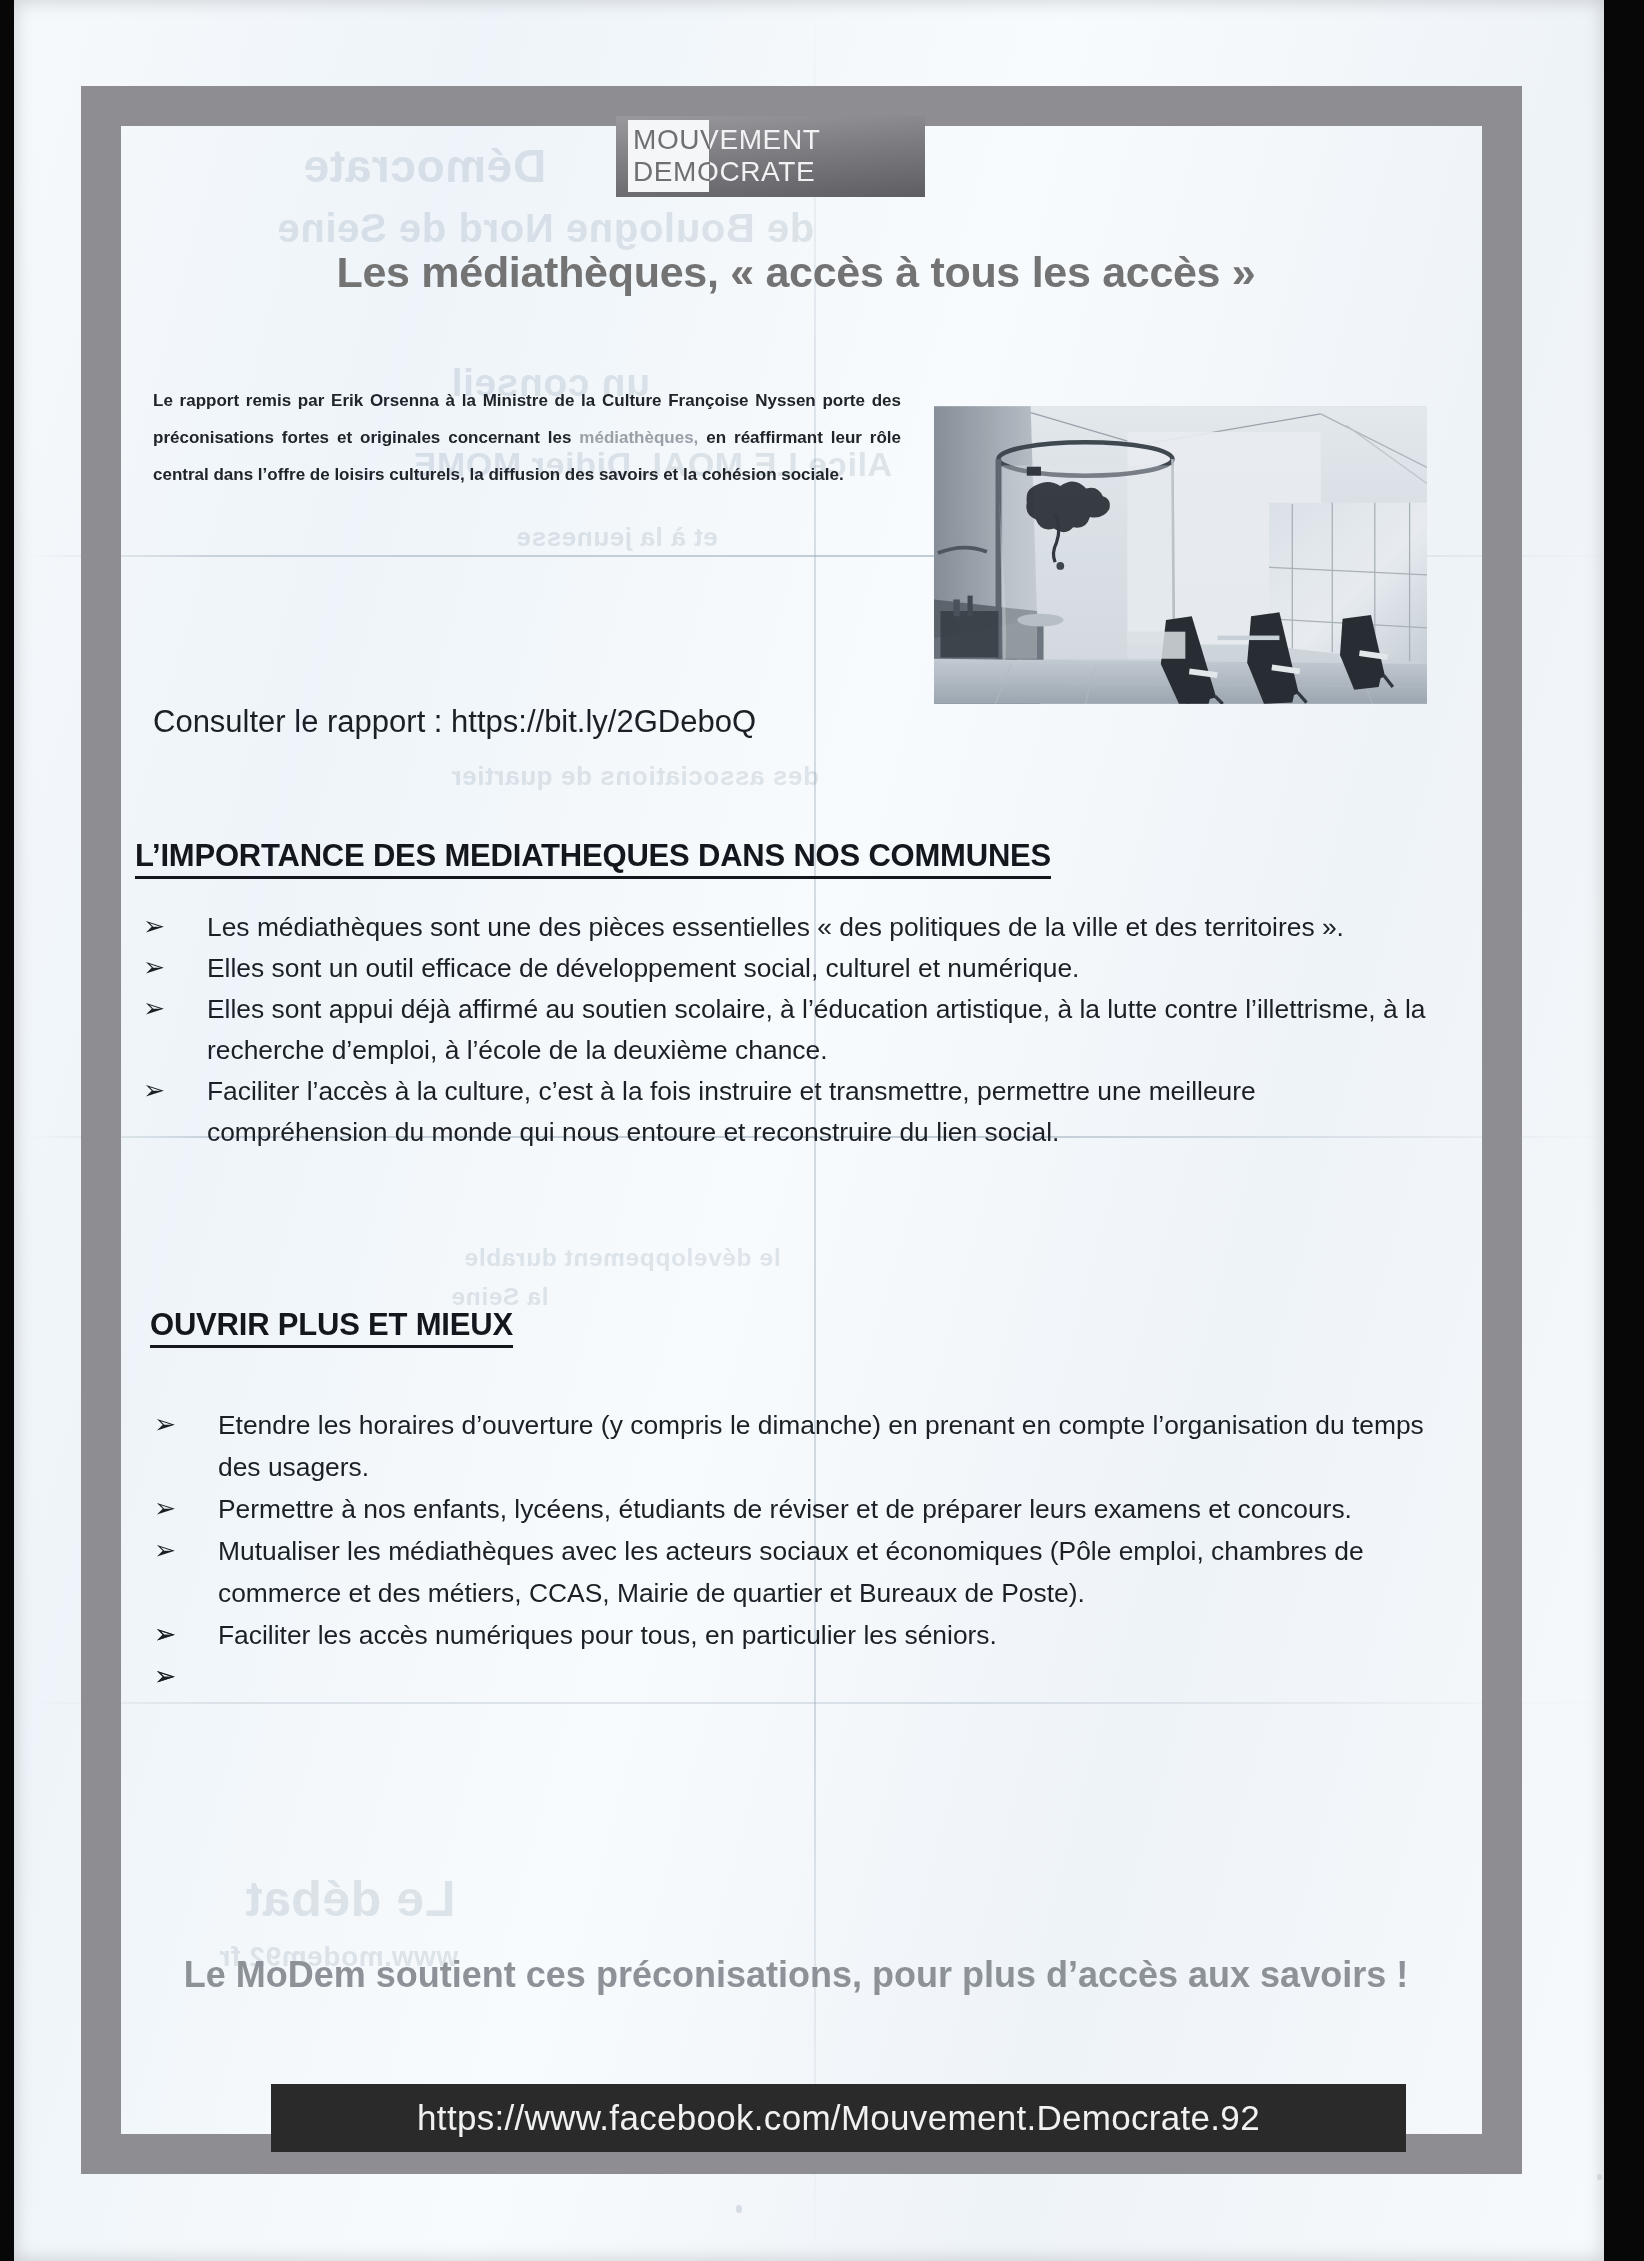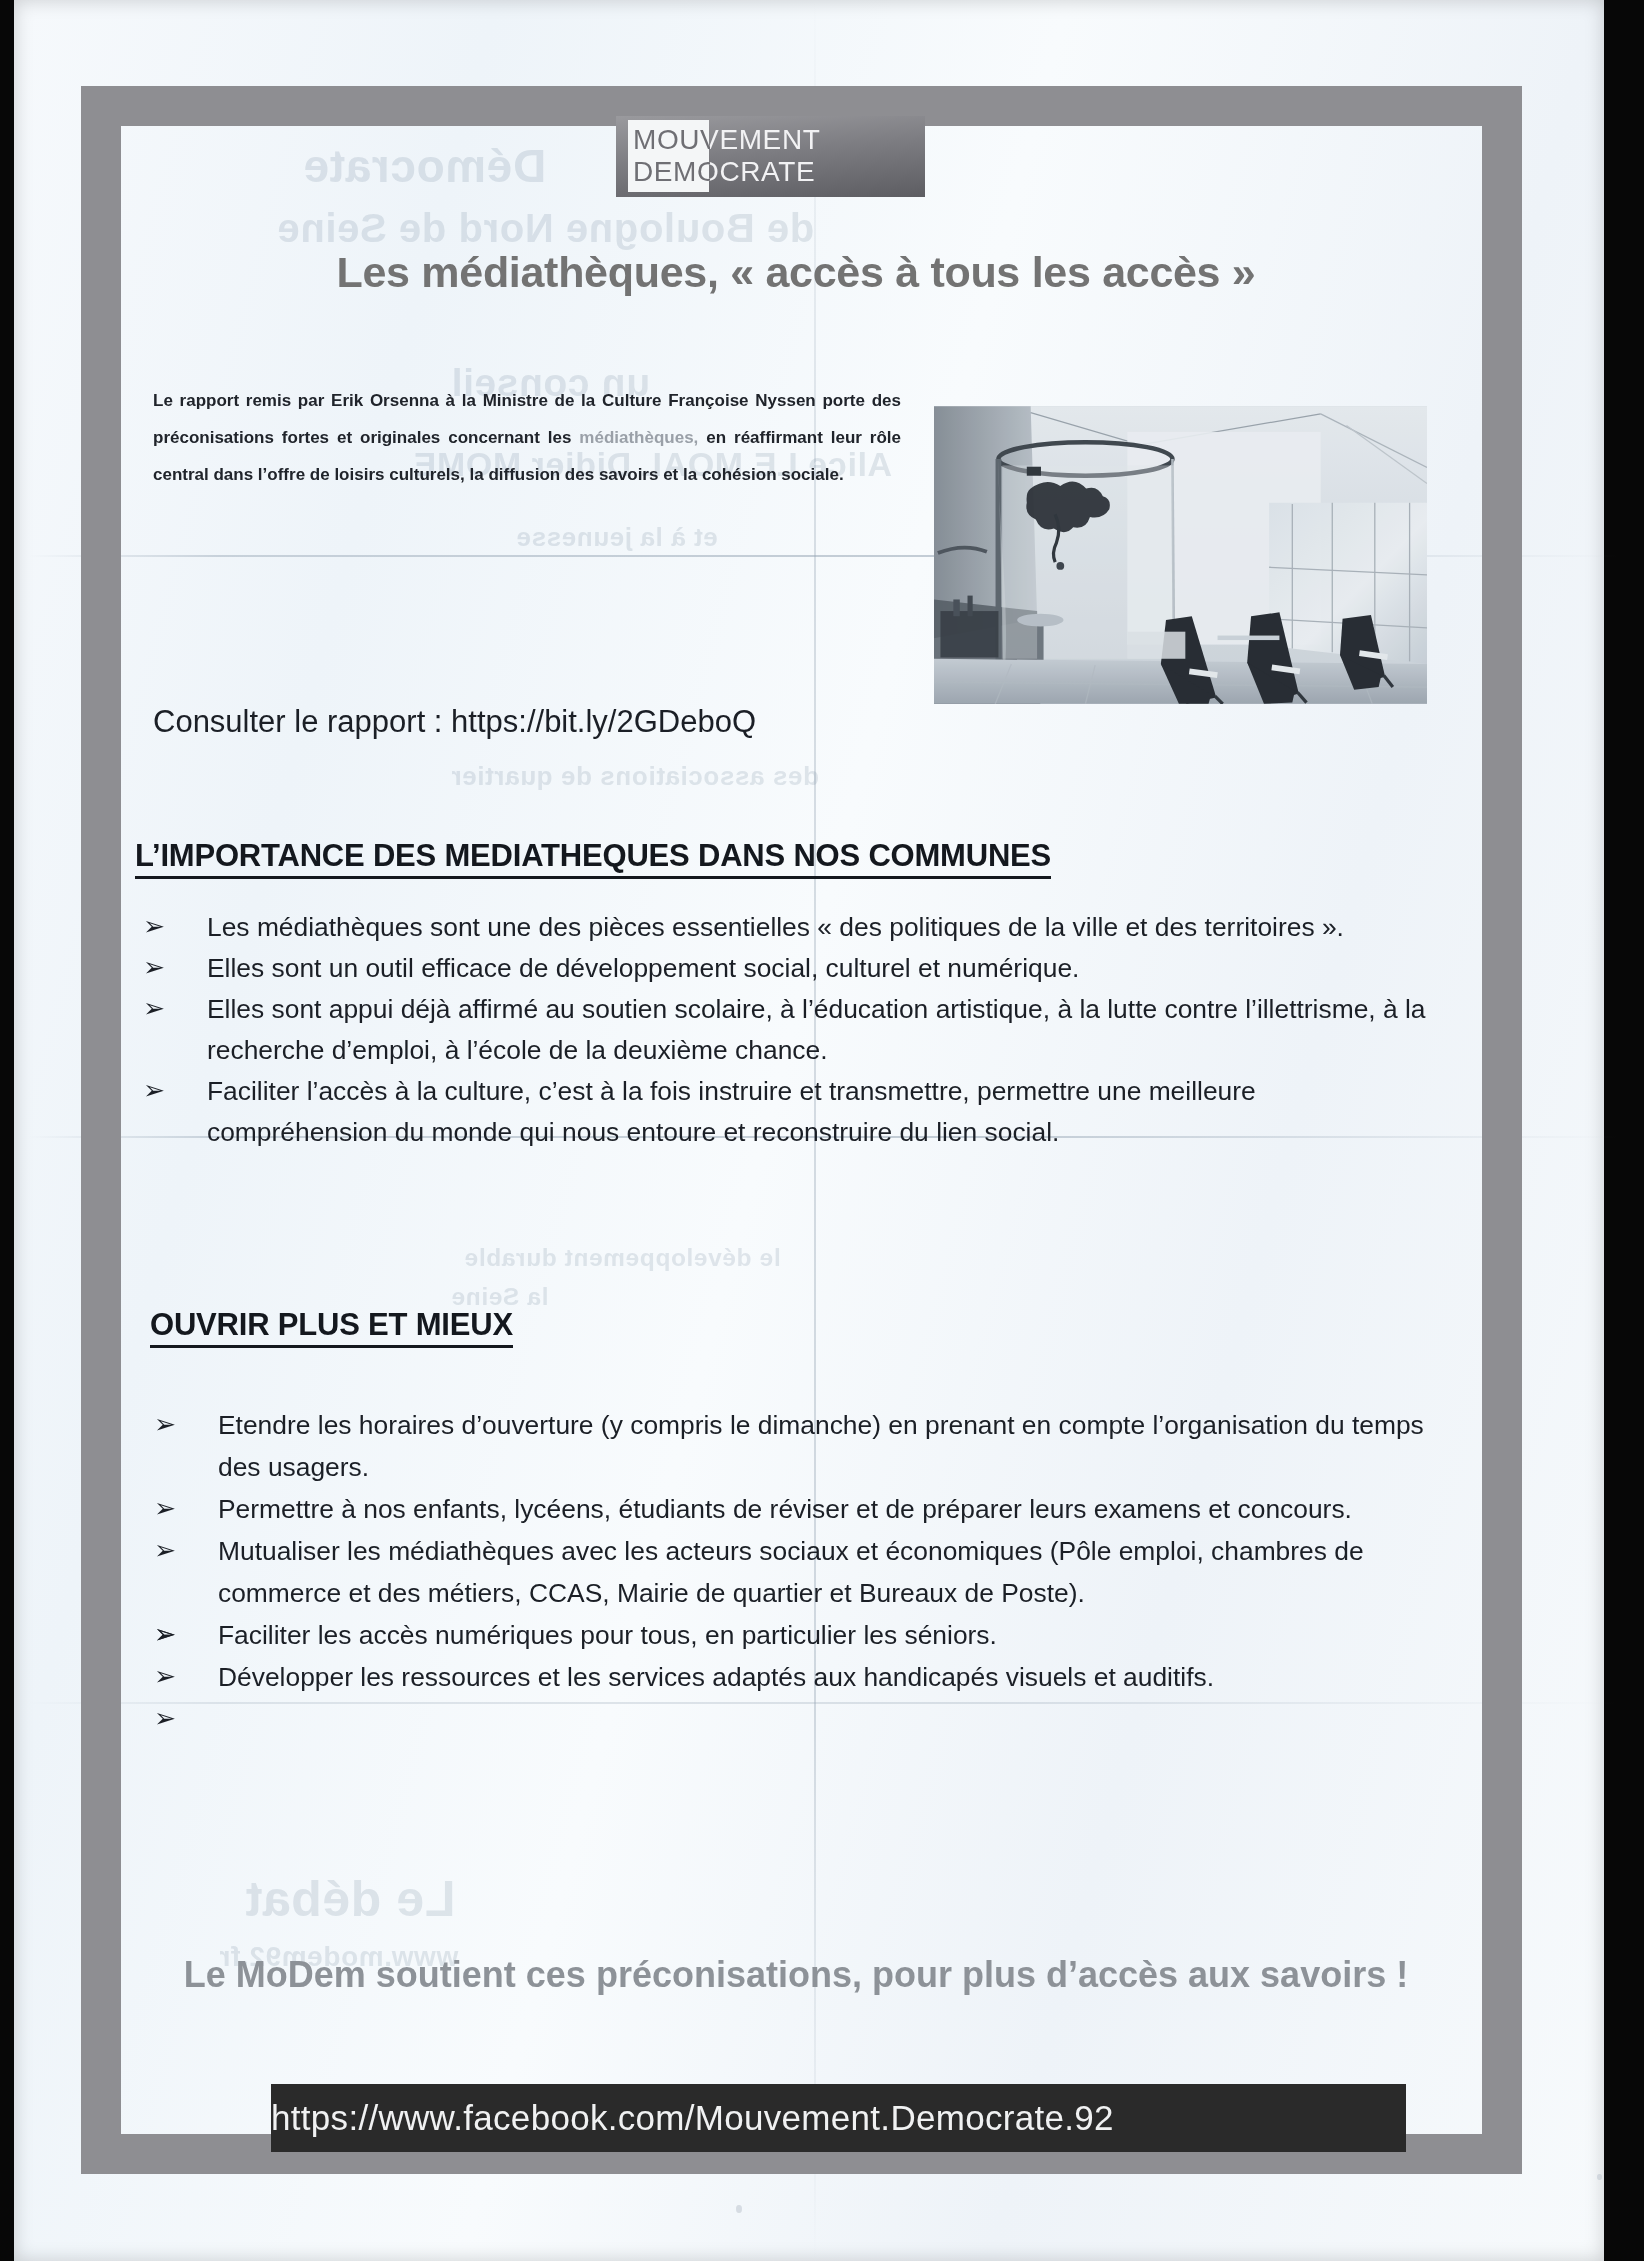--- a/index.html
+++ b/index.html
@@ -166,21 +166,21 @@
     font-size:36px;font-weight:bold;
     color:#8d9298;
     white-space:nowrap;
   }
 
   
   #fb-bar{
     position:absolute;left:271px;top:2084px;
     width:1135px;height:68px;
     background:#2a2a2a;
-    display:flex;align-items:center;justify-content:flex-start;
+    display:flex;align-items:center;justify-content:center;
   }
   #fb-bar .fb-text{
     color:#f0f1f2;
     font-size:35px;
     letter-spacing:0.3px;
     white-space:nowrap;
   }
 
   .speck{position:absolute;background:#b9c2cb;border-radius:50%;opacity:.5;}
 </style>
@@ -364,21 +364,20 @@
   </div>
   <div class="bullet">
     <span class="marker">➢</span>
   </div>
   <div class="bullet">
     <span class="marker">➢</span>
     <span>Faciliter les accès numériques pour tous, en particulier les séniors.</span>
   </div>
   <div class="bullet">
     <span class="marker">➢</span>
-    <span>Développer les ressources et les services adaptés aux handicapés visuels et auditifs.</span>
   </div>
   <div class="bullet">
     <span class="marker">➢</span>
   </div>
 </div>
 
 <div id="slogan">Le MoDem soutient ces préconisations, pour plus d’accès aux savoirs !</div>
 
 <div id="fb-bar">
   <span class="fb-text">https://www.facebook.com/Mouvement.Democrate.92</span>

